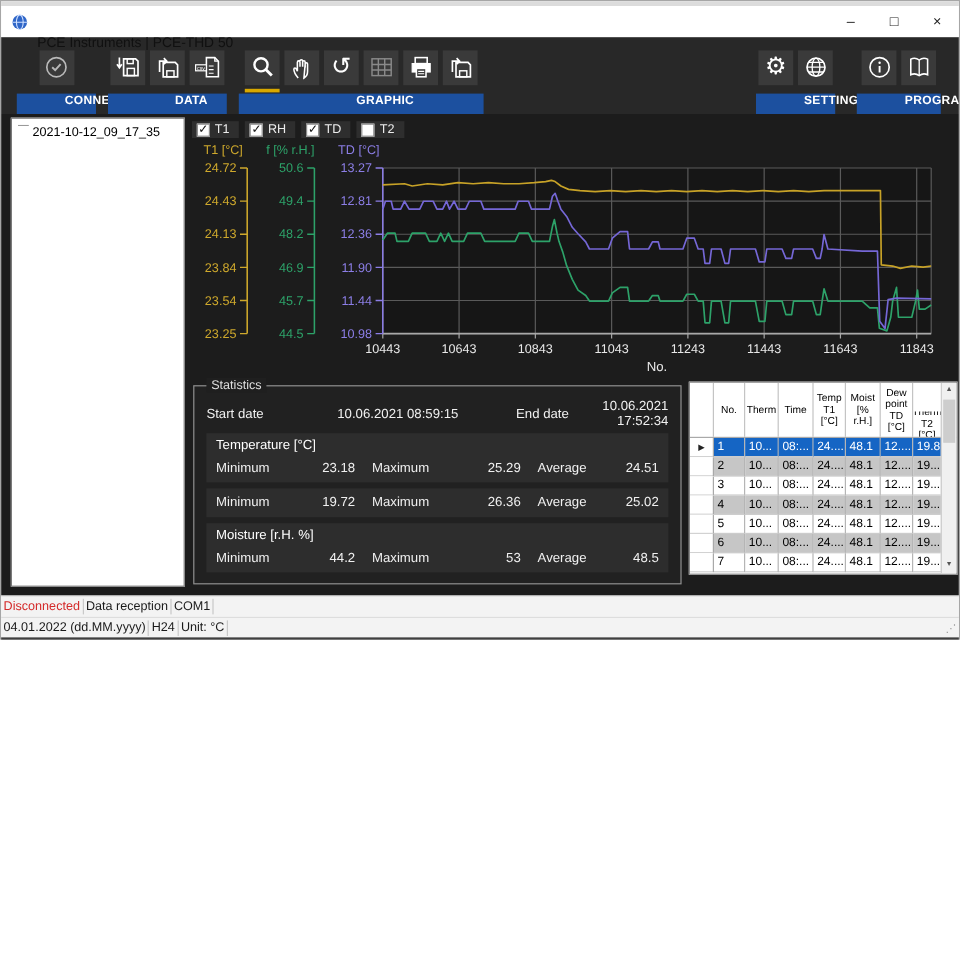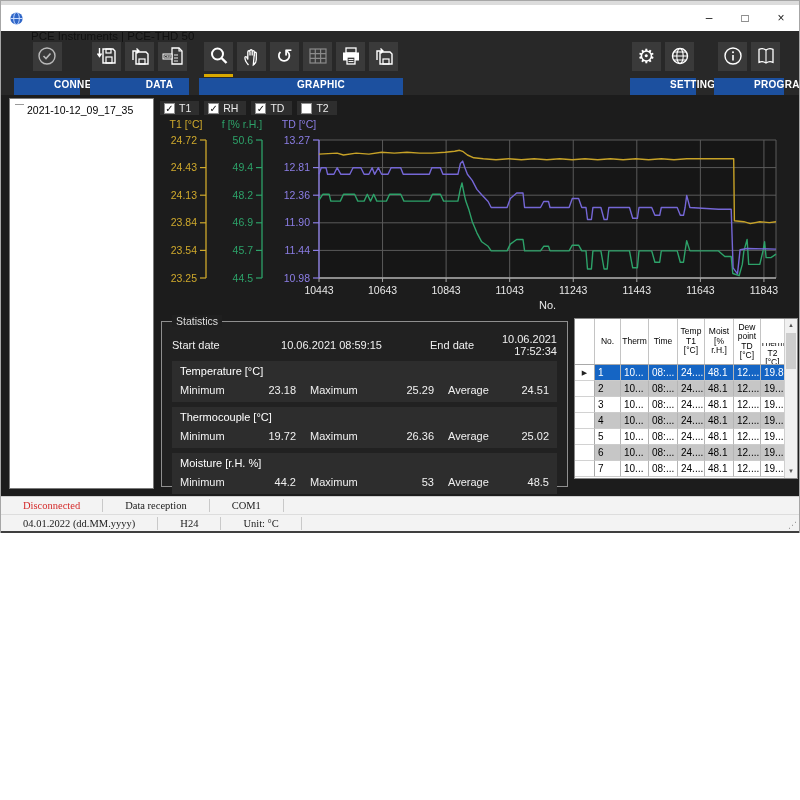--- a/index.html
+++ b/index.html
@@ -83,21 +83,21 @@
     padding-left:3px; white-space:nowrap; overflow:hidden; color:#000; }
   .vscroll { position:absolute; right:0; top:0; bottom:0; width:13px; background:#f0f0f0; border-left:1px solid #cfcfcf; }
   .scroll-btn { height:13px; text-align:center; font-size:6px; color:#555; line-height:13px; }
   .scroll-btn.down { position:absolute; bottom:0; left:0; right:0; }
   .scroll-thumb { position:absolute; left:1px; right:1px; top:14px; height:36px; background:#cdcdcd; }
 
   
   .sb { background:#f3f3f3; display:flex; align-items:center; font-size:10.5px; color:#1a1a1a; }
   .sb1 { height:18px; border-top:1px solid #cfcfcf; }
   .sb2 { height:17px; border-top:1px solid #dddddd; position:relative; }
-  .seg { padding:0 22px; border-right:1px solid #c9c9c9; height:13px; line-height:13px; white-space:nowrap;font-family:Liberation Serif, serif; }
+  .seg { padding:0 2px; border-right:1px solid #c9c9c9; height:13px; line-height:13px; white-space:nowrap; }
   .seg.red { color:#d42a2a; }
   .grip { position:absolute; right:2px; bottom:1px; color:#9a9a9a; font-size:9px; }
   .win-bottom { height:2px; background:#3f3f3f; }
 </style>
 </head>
 <body>
 
 <div class="page">
   <div class="window">
     <div class="win-strip"></div>
@@ -366,21 +366,20 @@
                 <span class="v">25.29</span>
               </div>
             <div class="sv-pair last">
                 <span class="k">Average</span>
                 <span class="v">24.51</span>
               </div>
           </div>
         </div>
 
         <div class="sgrp">
-          <div class="sgrp-title">Thermocouple [°C]</div>
           <div class="sgrp-vals">
             <div class="sv-pair">
                 <span class="k">Minimum</span>
                 <span class="v">19.72</span>
               </div>
             <div class="sv-pair">
                 <span class="k">Maximum</span>
                 <span class="v">26.36</span>
               </div>
             <div class="sv-pair last">

